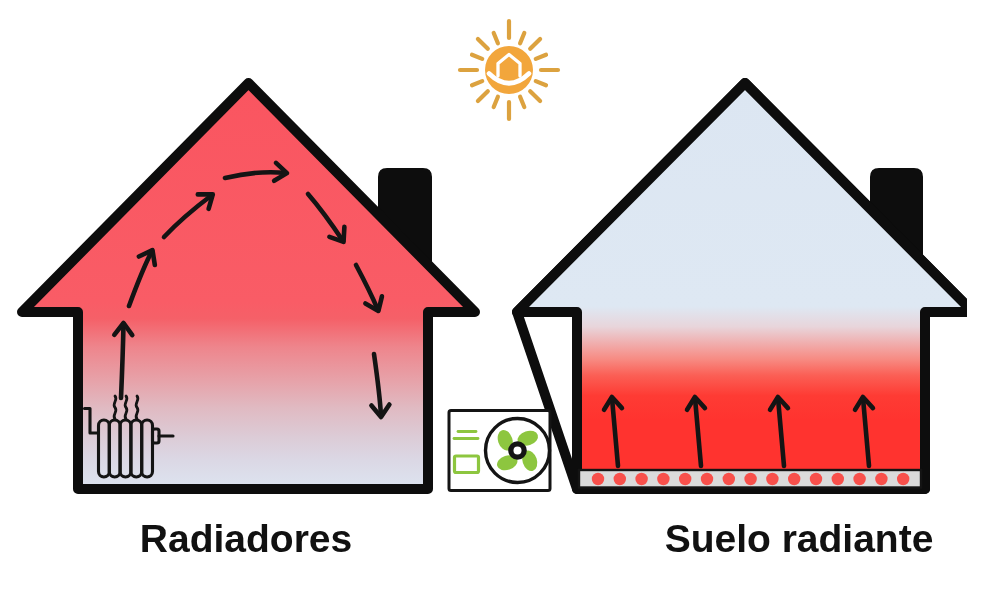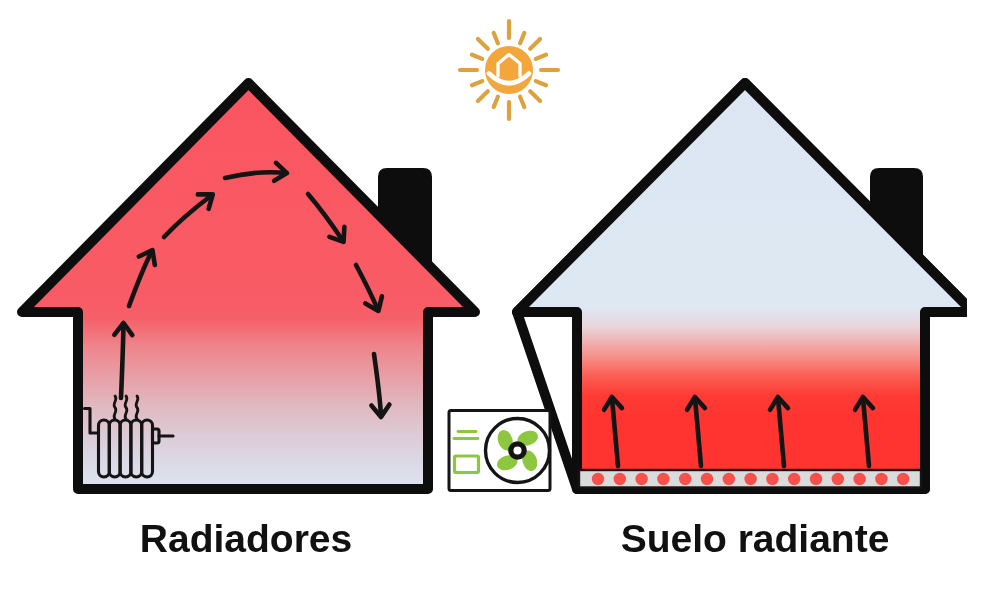--- a/index.html
+++ b/index.html
@@ -7,21 +7,21 @@
     position:relative;width:967px;height:600px;overflow:hidden;
     background:var(--background,#fff);
     font-family:"Liberation Sans","DejaVu Sans",sans-serif;
   }
   .stage svg{position:absolute;left:0;top:0;}
   .house-label{
     position:absolute;top:518px;transform:translateX(-50%);
     font-size:39px;font-weight:700;color:#111;line-height:1.1;white-space:nowrap;
   }
   .house-label.left{left:246px;}
-  .house-label.right{left:755px;}
+  .house-label.right{left:799px;}
 </style>
 </head>
 <body>
 
 <div class="stage">
 
   <svg width="1000" height="600" viewBox="0 0 1000 600">
     <defs>
       <linearGradient id="gradLeft" x1="0" y1="83" x2="0" y2="489" gradientUnits="userSpaceOnUse">
         <stop offset="0" stop-color="#FA5560"></stop>

